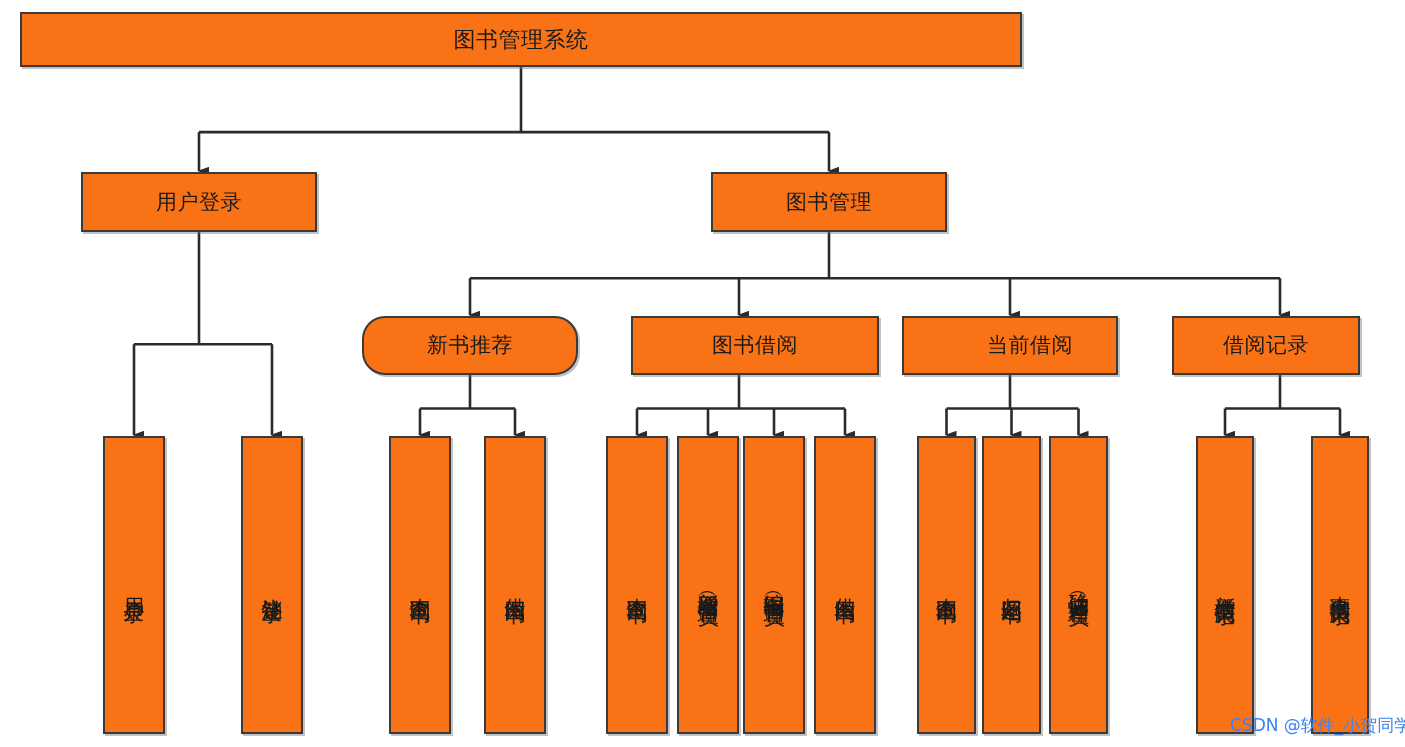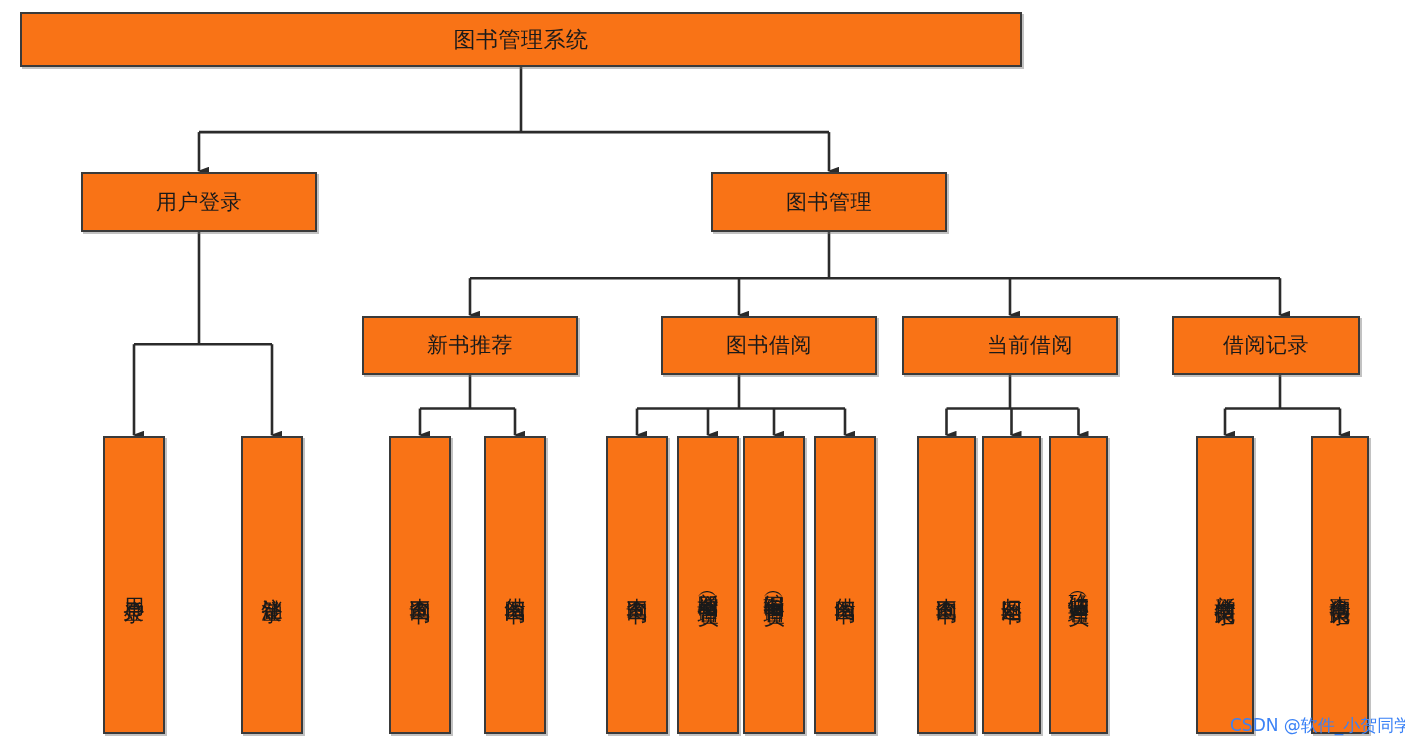--- a/index.html
+++ b/index.html
@@ -132,24 +132,24 @@
     <span class="label">图书管理系统</span>
   </div>
 
   <div class="node horiz" style="left: 81px; top: 172px; width: 236px; height: 60px;">
     <span class="label">用户登录</span>
   </div>
   <div class="node horiz" style="left: 711px; top: 172px; width: 236px; height: 60px;">
     <span class="label">图书管理</span>
   </div>
 
-  <div class="node horiz" style="left: 362px; top: 316px; width: 216px; height: 59px;">
+  <div class="node horiz" style="left: 362px; top: 316px; width: 216px; height: 59px; border-radius: 23px;">
     <span class="label">新书推荐</span>
   </div>
-  <div class="node horiz" style="left: 661px; top: 316px; width: 216px; height: 59px;">
+  <div class="node horiz" style="left: 631px; top: 316px; width: 248px; height: 59px;">
     <span class="label">图书借阅</span>
   </div>
   <div class="node horiz" style="left: 902px; top: 316px; width: 216px; height: 59px; padding-left: 40px;">
     <span class="label">当前借阅</span>
   </div>
   <div class="node horiz" style="left: 1172px; top: 316px; width: 188px; height: 59px;">
     <span class="label">借阅记录</span>
   </div>
 
   <div class="node vert" style="left: 103px; top: 436px; width: 62px; height: 298px;">

